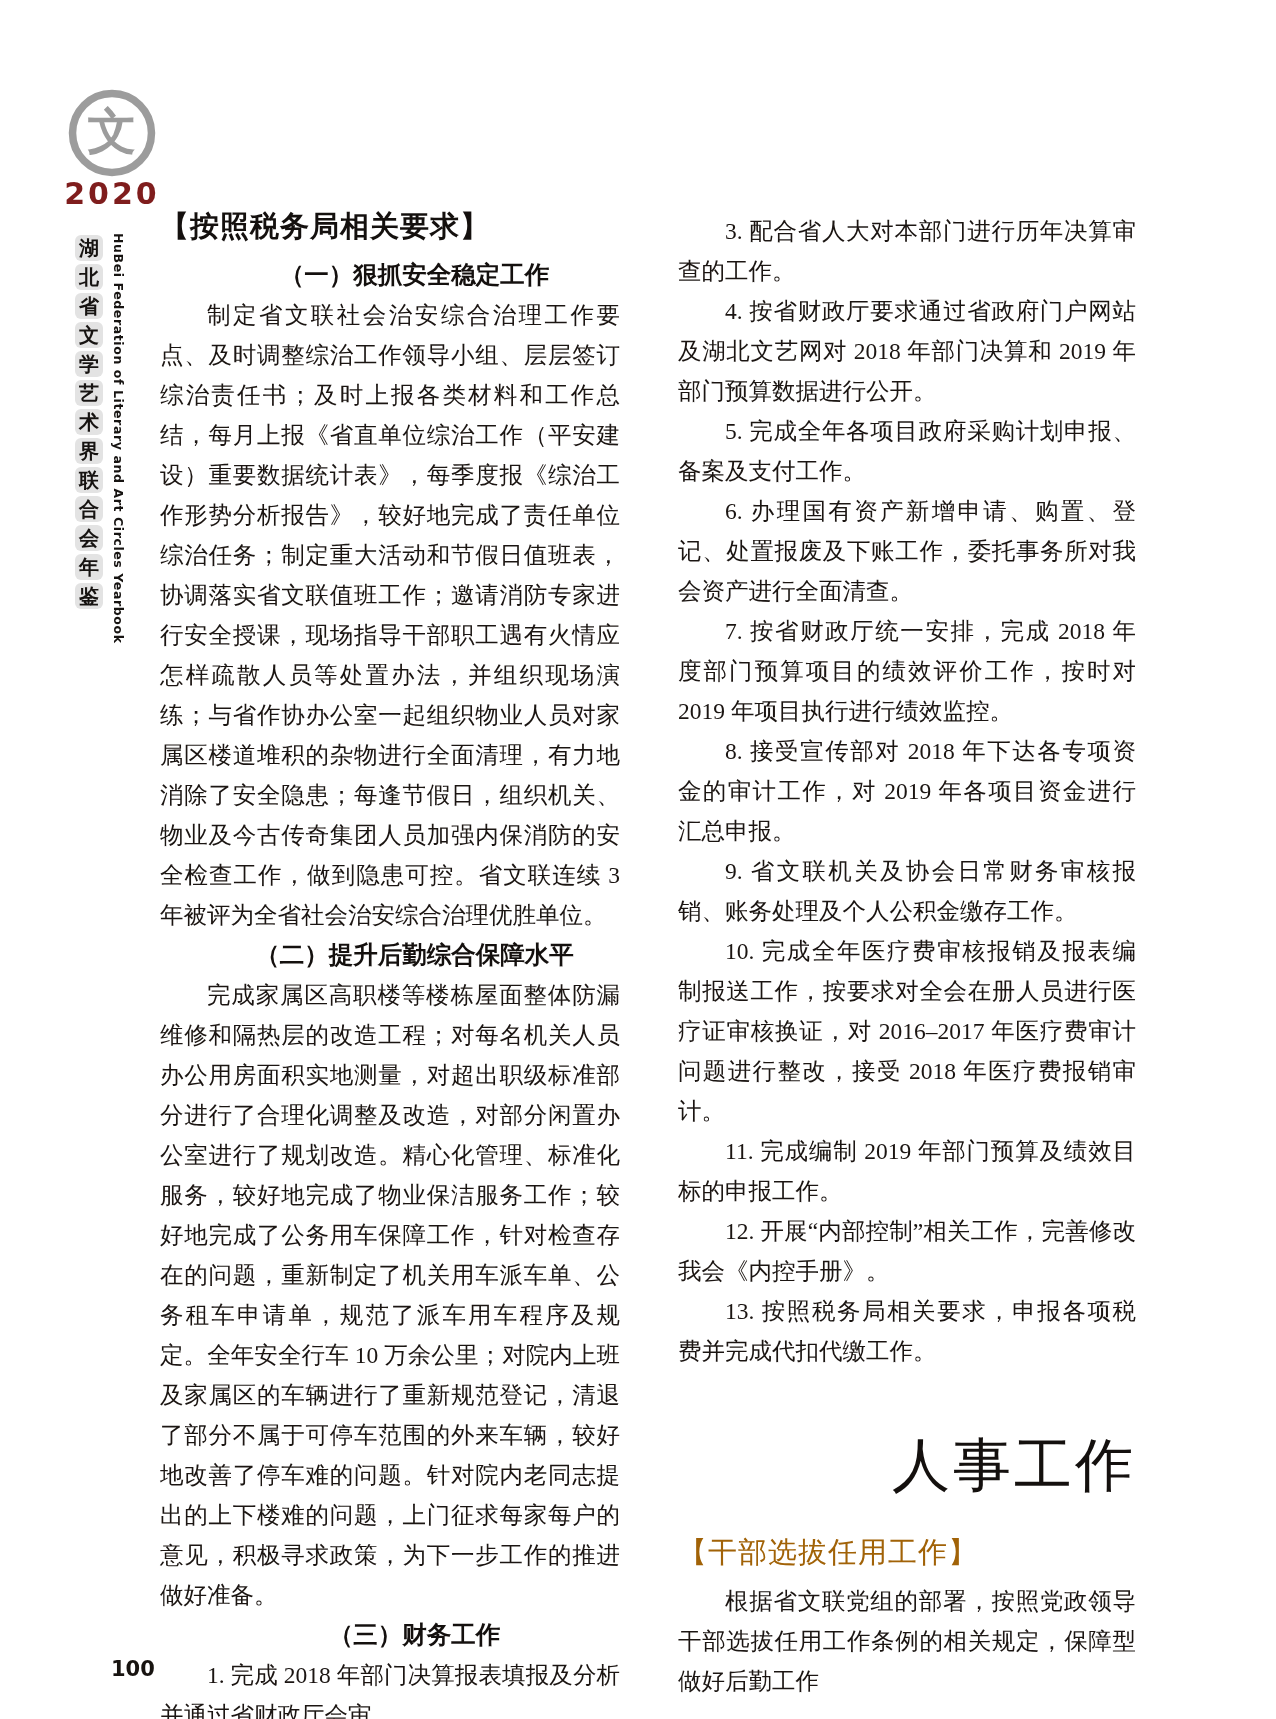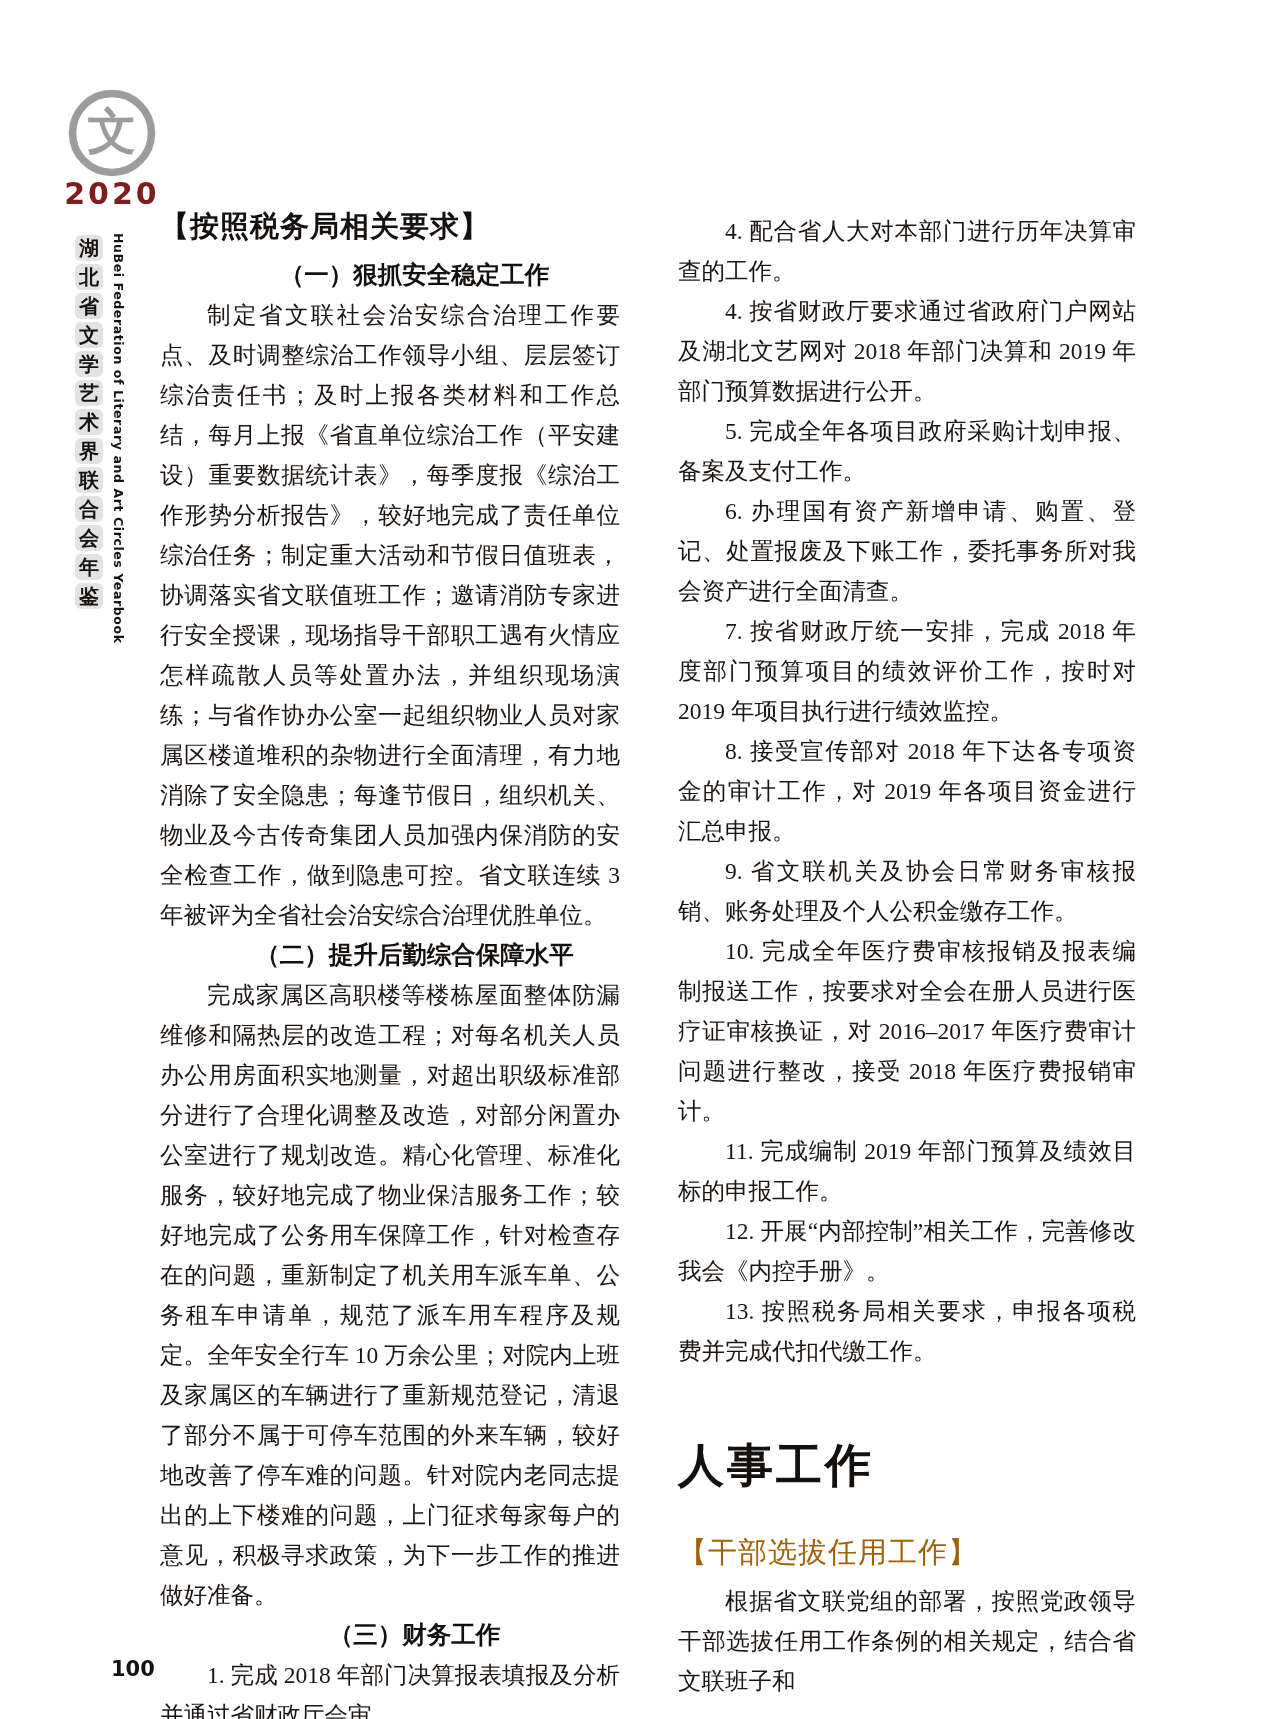--- a/index.html
+++ b/index.html
@@ -49,22 +49,22 @@
   .section-title {
     font-family:"Liberation Sans",sans-serif; font-weight:900; font-size:29px;
     color:#14100e; margin:0 0 8px 0; line-height:42px; text-align:left; letter-spacing:1px;
   }
   p { margin:0; text-indent:2em; }
   p.subhead {
     font-family:"Liberation Sans",sans-serif; font-weight:bold; font-size:24.5px;
     text-align:center; color:#14100e;
   }
   .big-heading {
-    font-family:"Liberation Sans",sans-serif; font-weight:700; font-size:46px;
-    text-align:left; letter-spacing:3px; color:#14100e;
+    font-family:"Liberation Sans",sans-serif; font-weight:400; font-size:58px;
+    text-align:right; letter-spacing:3px; color:#14100e;
     margin:66px 0 36px 0; line-height:56px; text-indent:0;
   }
   .section-title-2 {
     font-family:"Liberation Sans",sans-serif; font-weight:400; font-size:29px;
     color:#a16207; margin:0 0 6px 0; line-height:46px; text-align:left; letter-spacing:1px;
   }
 </style>
 </head>
 <body>
 
@@ -102,34 +102,34 @@
         <p class="body">制定省文联社会治安综合治理工作要点、及时调整综治工作领导小组、层层签订综治责任书；及时上报各类材料和工作总结，每月上报《省直单位综治工作（平安建设）重要数据统计表》，每季度报《综治工作形势分析报告》，较好地完成了责任单位综治任务；制定重大活动和节假日值班表，协调落实省文联值班工作；邀请消防专家进行安全授课，现场指导干部职工遇有火情应怎样疏散人员等处置办法，并组织现场演练；与省作协办公室一起组织物业人员对家属区楼道堆积的杂物进行全面清理，有力地消除了安全隐患；每逢节假日，组织机关、物业及今古传奇集团人员加强内保消防的安全检查工作，做到隐患可控。省文联连续 3 年被评为全省社会治安综合治理优胜单位。</p>
         <p class="subhead">（二）提升后勤综合保障水平</p>
         <p class="body">完成家属区高职楼等楼栋屋面整体防漏维修和隔热层的改造工程；对每名机关人员办公用房面积实地测量，对超出职级标准部分进行了合理化调整及改造，对部分闲置办公室进行了规划改造。精心化管理、标准化服务，较好地完成了物业保洁服务工作；较好地完成了公务用车保障工作，针对检查存在的问题，重新制定了机关用车派车单、公务租车申请单，规范了派车用车程序及规定。全年安全行车 10 万余公里；对院内上班及家属区的车辆进行了重新规范登记，清退了部分不属于可停车范围的外来车辆，较好地改善了停车难的问题。针对院内老同志提出的上下楼难的问题，上门征求每家每户的意见，积极寻求政策，为下一步工作的推进做好准备。</p>
         <p class="subhead">（三）财务工作</p>
         <p class="body">1. 完成 2018 年部门决算报表填报及分析并通过省财政厅会审。</p>
       </div>
   </div>
 
   <div class="col col-right">
     <div>
-        <p class="body">4. 配合省人大对本部门进行历年决算审查的工作。</p>
+        <p class="body">3. 配合省人大对本部门进行历年决算审查的工作。</p>
         <p class="body">4. 按省财政厅要求通过省政府门户网站及湖北文艺网对 2018 年部门决算和 2019 年部门预算数据进行公开。</p>
         <p class="body">5. 完成全年各项目政府采购计划申报、备案及支付工作。</p>
         <p class="body">6. 办理国有资产新增申请、购置、登记、处置报废及下账工作，委托事务所对我会资产进行全面清查。</p>
         <p class="body">7. 按省财政厅统一安排，完成 2018 年度部门预算项目的绩效评价工作，按时对 2019 年项目执行进行绩效监控。</p>
         <p class="body">8. 接受宣传部对 2018 年下达各专项资金的审计工作，对 2019 年各项目资金进行汇总申报。</p>
         <p class="body">9. 省文联机关及协会日常财务审核报销、账务处理及个人公积金缴存工作。</p>
         <p class="body">10. 完成全年医疗费审核报销及报表编制报送工作，按要求对全会在册人员进行医疗证审核换证，对 2016–2017 年医疗费审计问题进行整改，接受 2018 年医疗费报销审计。</p>
         <p class="body">11. 完成编制 2019 年部门预算及绩效目标的申报工作。</p>
         <p class="body">12. 开展“内部控制”相关工作，完善修改我会《内控手册》。</p>
         <p class="body">13. 按照税务局相关要求，申报各项税费并完成代扣代缴工作。</p>
       </div>
     <h1 class="big-heading">人事工作</h1>
     <h2 class="section-title-2">【干部选拔任用工作】</h2>
     <div>
-        <p class="body">根据省文联党组的部署，按照党政领导干部选拔任用工作条例的相关规定，结合省文联班子和</p>
+        <p class="body">根据省文联党组的部署，按照党政领导干部选拔任用工作条例的相关规定，保障型做好后勤工作</p>
       </div>
   </div>
 
   <div class="pageno">100</div>
 
 </div>
 
 </body></html>

